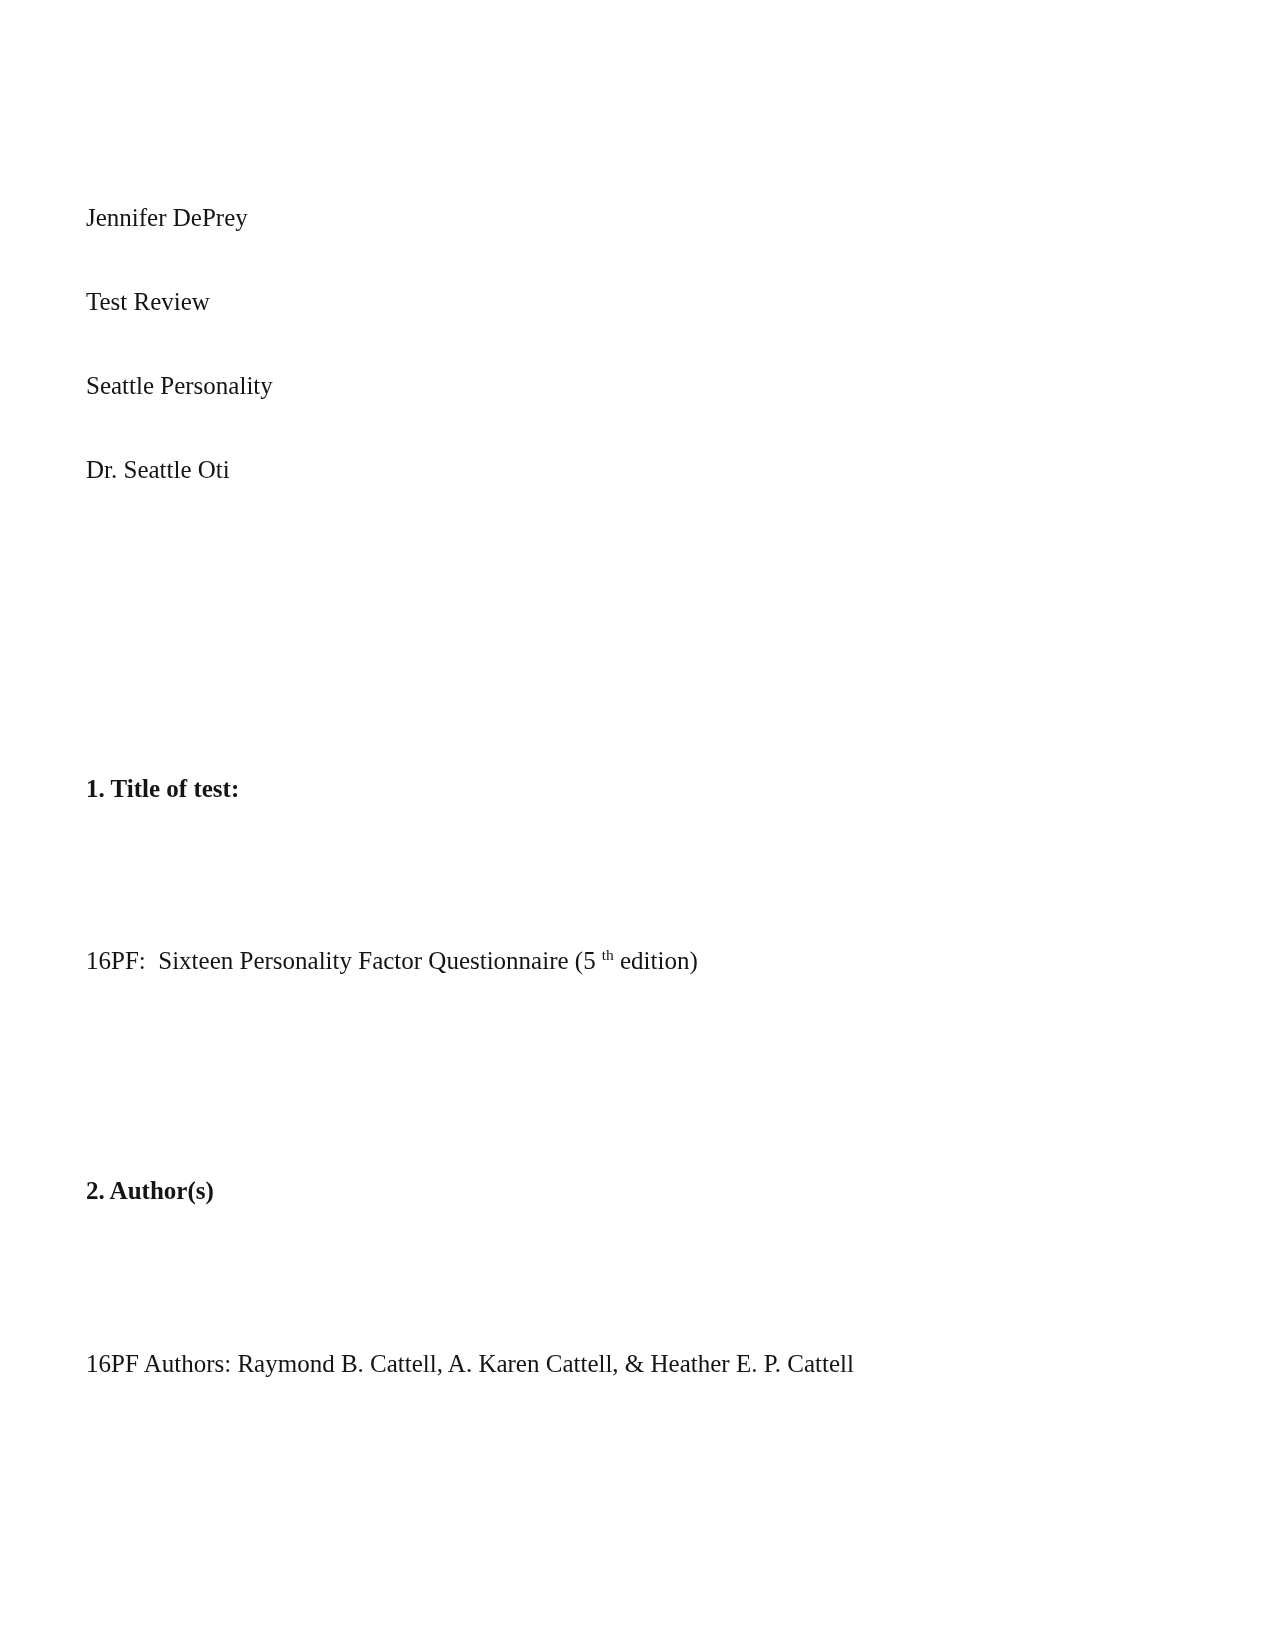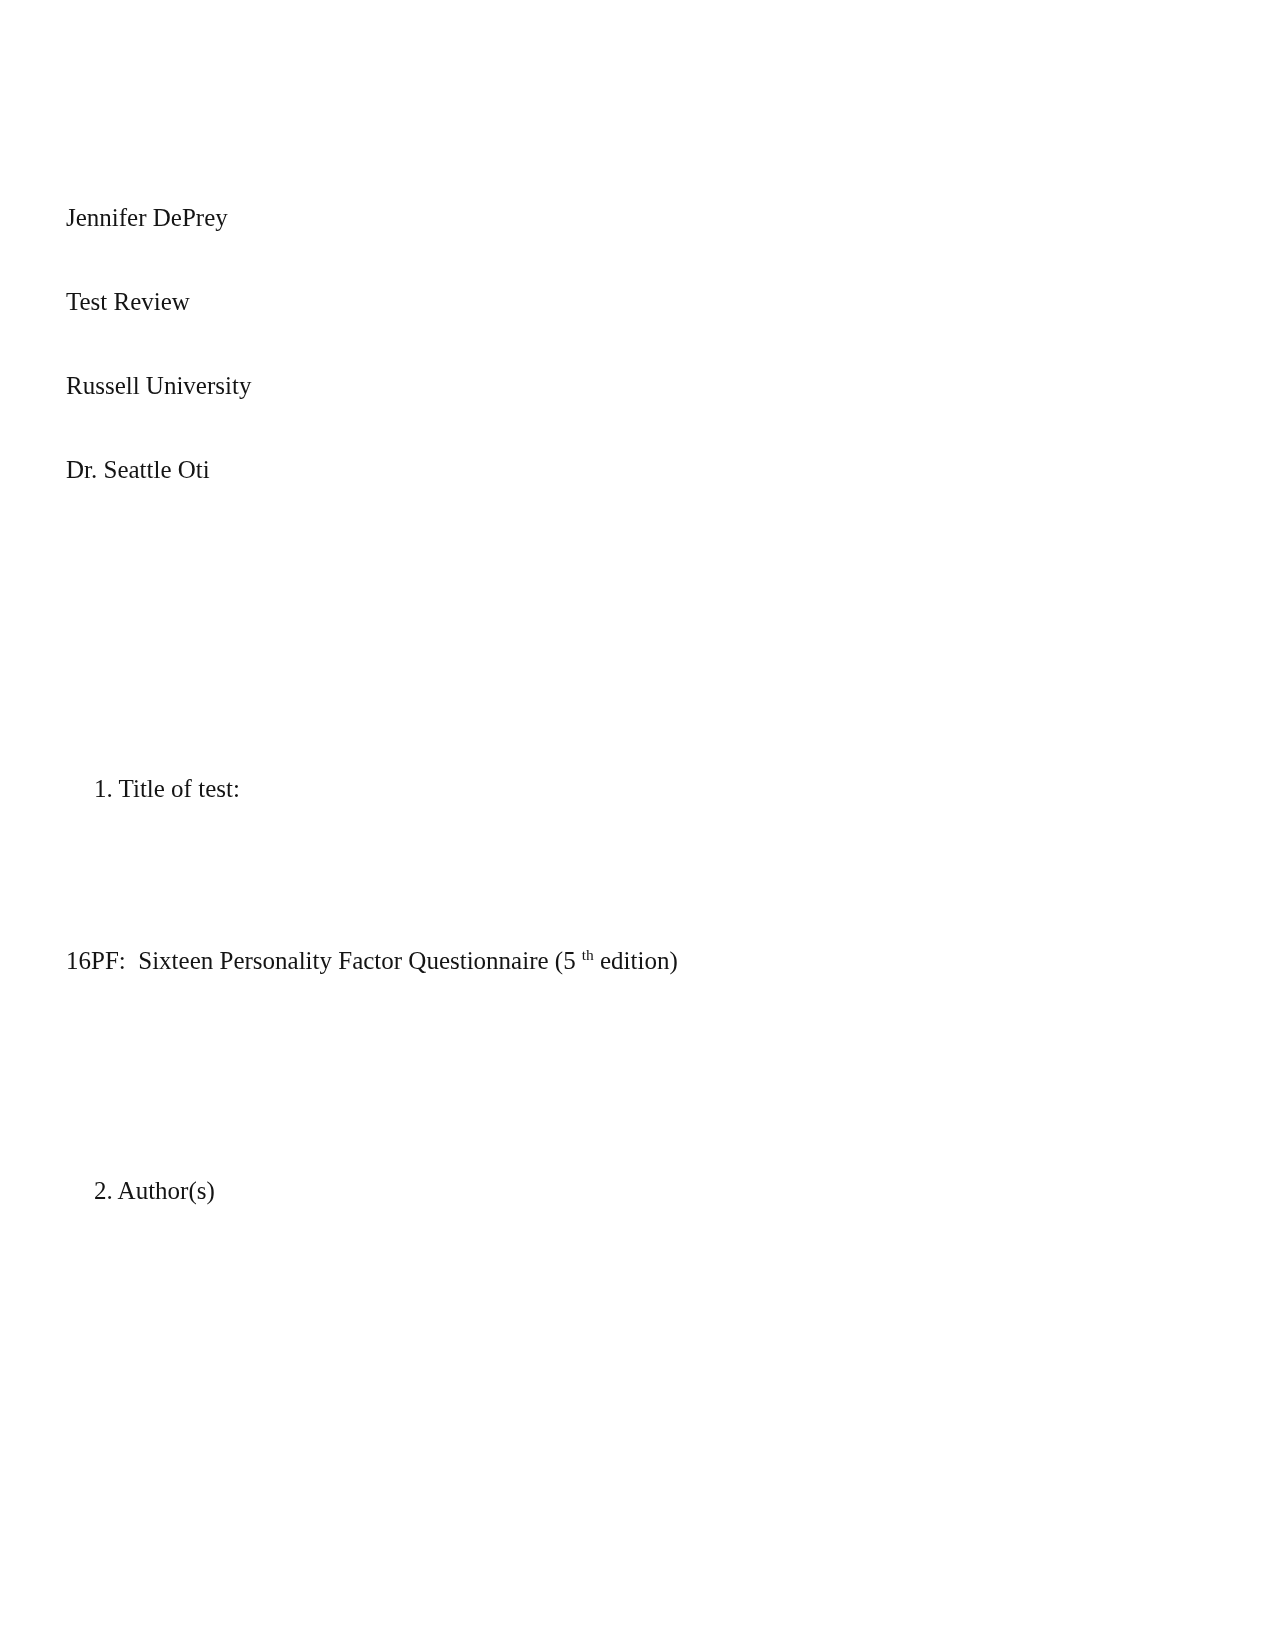--- a/index.html
+++ b/index.html
@@ -8,60 +8,61 @@
     width: 1275px;
     height: 1650px;
     overflow: hidden;
     font-family: "Liberation Serif", "DejaVu Serif", serif;
     color: #141414;
   }
   .page {
     width: 1275px;
     height: 1650px;
     background: #ffffff;
-    padding: 148px 138px 0 66px;
+    padding: 148px 138px 0 86px;
   }
   .header-block {
     font-size: 25px;
     line-height: 28px;
     white-space: pre-wrap;
   }
   .doc-body {
     margin-top: 47px;
     font-size: 25px;
     line-height: 57.5px;
     white-space: pre-wrap;
   }
   .line { display: block; }
-  .bold { font-weight: normal; margin-left: 28px; }
+  .bold { font-weight: bold; }
   sup {
     font-size: 0.62em;
     line-height: 0;
     vertical-align: super;
     margin-left: 6px;
   }
 </style>
 </head>
 <body>
 
 <div class="page">
 
   <div class="header-block">
     <span class="line">Jennifer DePrey</span>
     <span class="line">Test Review</span>
-    <span class="line">Russell University</span>
+    <span class="line">Seattle Personality</span>
     <span class="line">Dr. Seattle Oti</span>
   </div>
 
   <div class="doc-body">
 
     <span class="line bold">1. Title of test:</span>
     <span class="line"><span>16PF:  Sixteen Personality Factor Questionnaire (5</span><sup>th</sup><span> edition)</span></span>
 
     <span class="line bold">2. Author(s)</span>
+    <span class="line">16PF Authors: Raymond B. Cattell, A. Karen Cattell, &amp; Heather E. P. Cattell</span>
 
     
     
 
     
     
     
 
     
     

